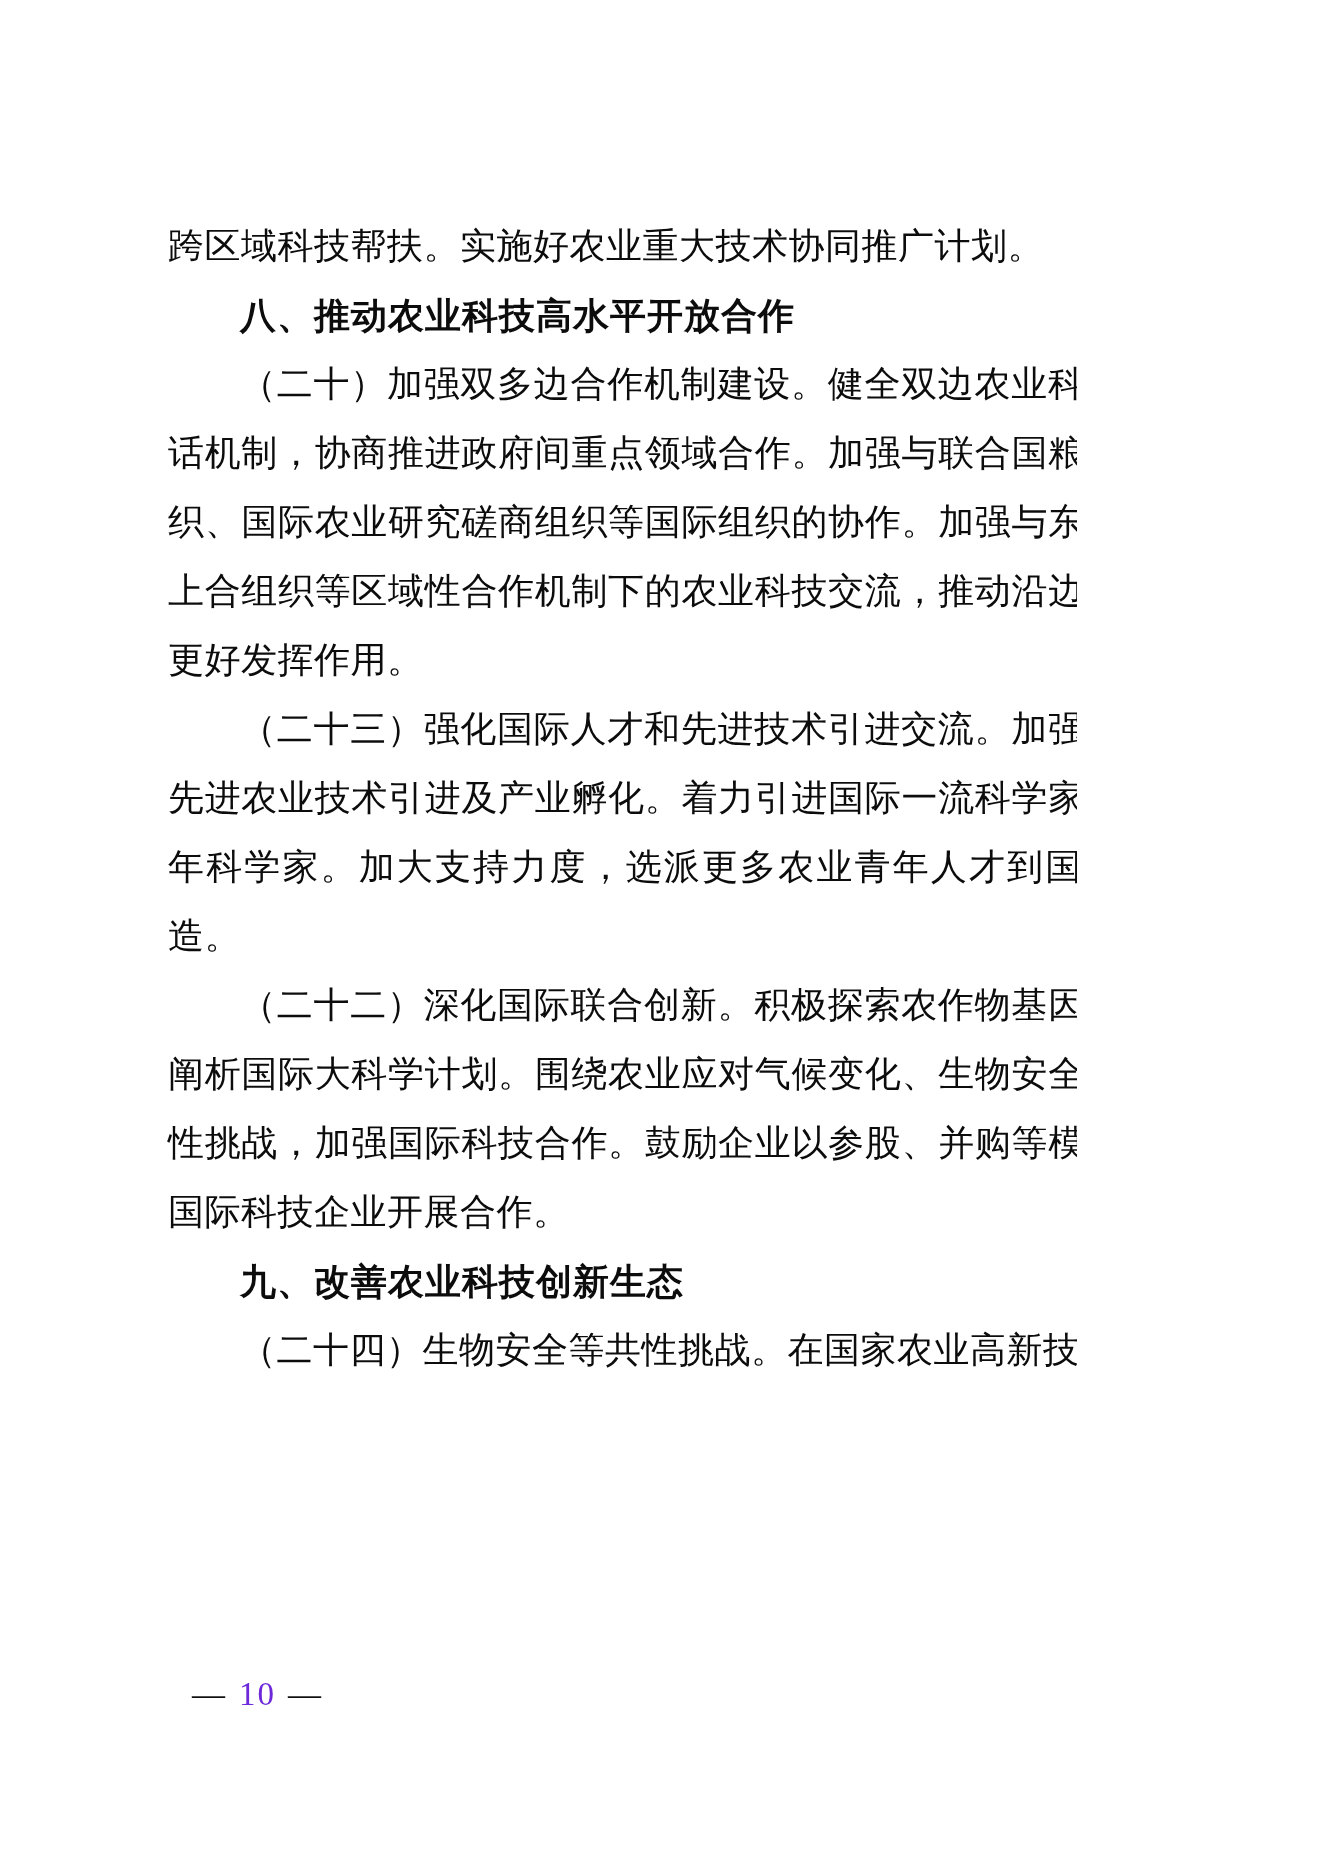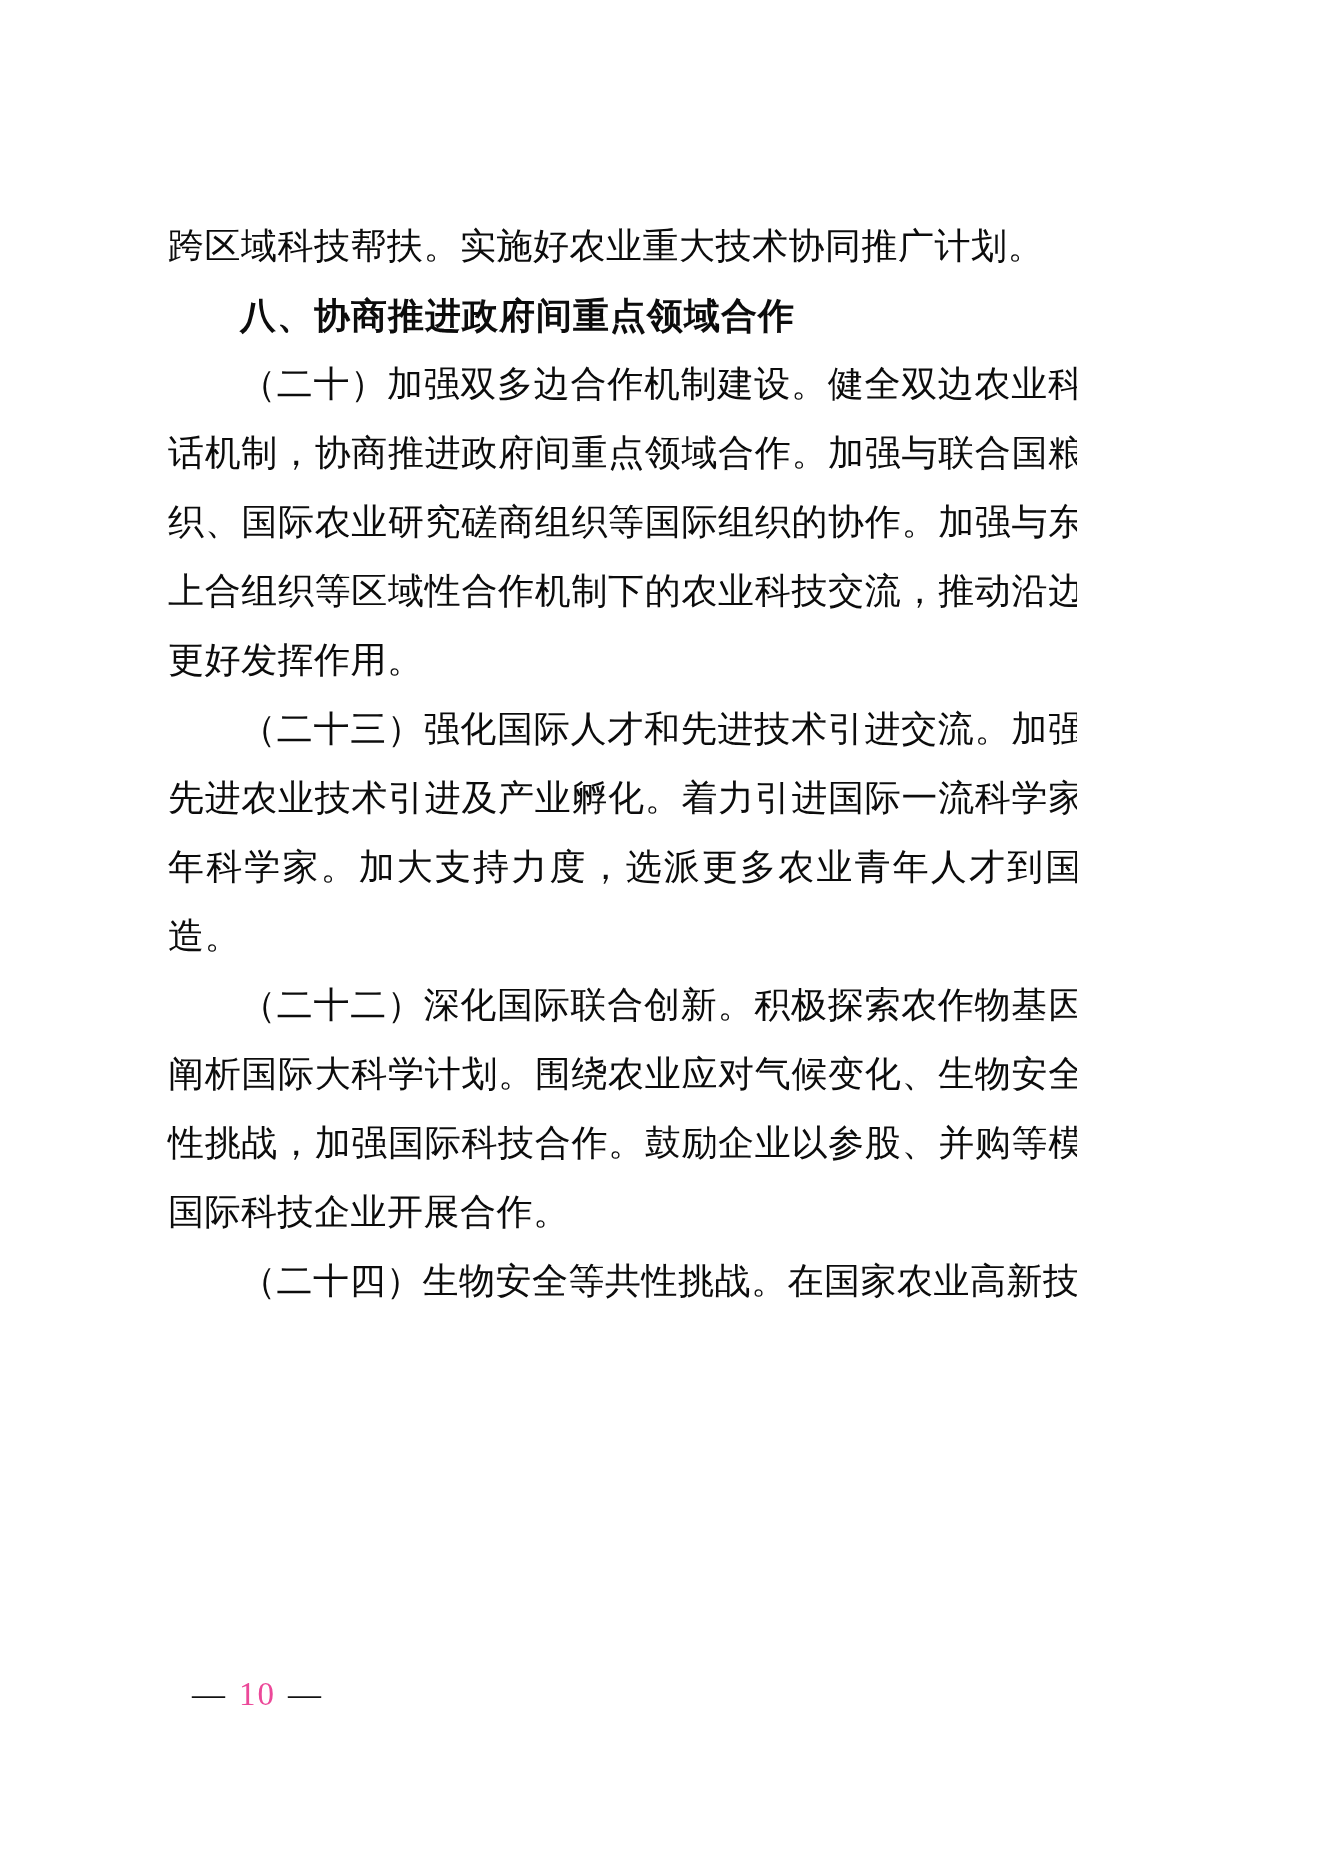--- a/index.html
+++ b/index.html
@@ -47,33 +47,34 @@
     left: 192px;
     top: 1672px;
     font-size: 33px;
     line-height: 44px;
     letter-spacing: 2px;
     color: #111111;
     font-family: "Liberation Serif", "DejaVu Serif", serif;
     white-space: pre;
   }
   .page-number .num {
-    color: #ec4899;
+    color: #6d28d9;
     padding: 0 12px;
   }
 </style>
 </head>
 <body>
 
 <div class="page">
   <div class="content">
     <p class="continuation">跨区域科技帮扶。实施好农业重大技术协同推广计划。</p>
     <div id="sections">
-        <p class="heading">八、协商推进政府间重点领域合作</p>
+        <p class="heading">八、推动农业科技高水平开放合作</p>
         <p class="para"><span class="lead">（二十）加强双多边合作机制建设。</span><span>健全双边农业科技对话机制，协商推进政府间重点领域合作。加强与联合国粮农组织、国际农业研究磋商组织等国际组织的协作。加强与东盟、上合组织等区域性合作机制下的农业科技交流，推动沿边省份更好发挥作用。</span></p>
         <p class="para"><span class="lead">（二十三）强化国际人才和先进技术引进交流。</span><span>加强国际先进农业技术引进及产业孵化。着力引进国际一流科学家和青年科学家。加大支持力度，选派更多农业青年人才到国外深造。</span></p>
         <p class="para"><span class="lead">（二十二）深化国际联合创新。</span><span>积极探索农作物基因资源阐析国际大科学计划。围绕农业应对气候变化、生物安全等共性挑战，加强国际科技合作。鼓励企业以参股、并购等模式与国际科技企业开展合作。</span></p>
+        <p class="heading">九、改善农业科技创新生态</p>
         <p class="para"><span class="lead">（二十四）生物安全等共性挑战。</span><span>在国家农业高新技术产</span></p>
       </div>
   </div>
 
   <div class="page-number"><span>—</span><span class="num">10</span><span>—</span></div>
 </div>
 
 </body></html>

